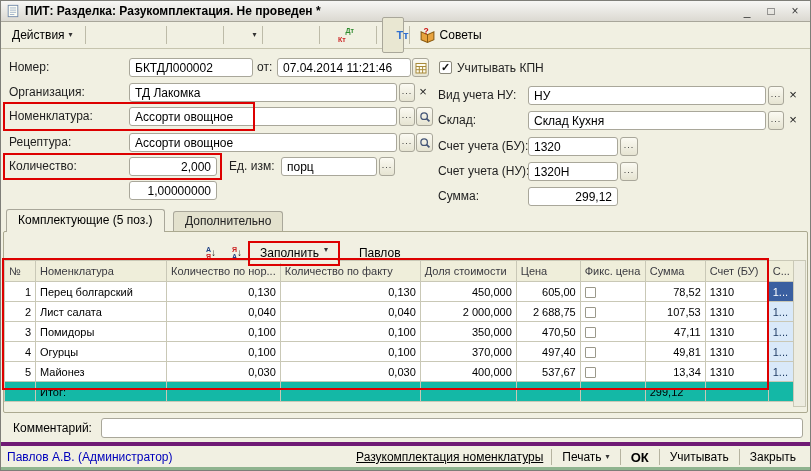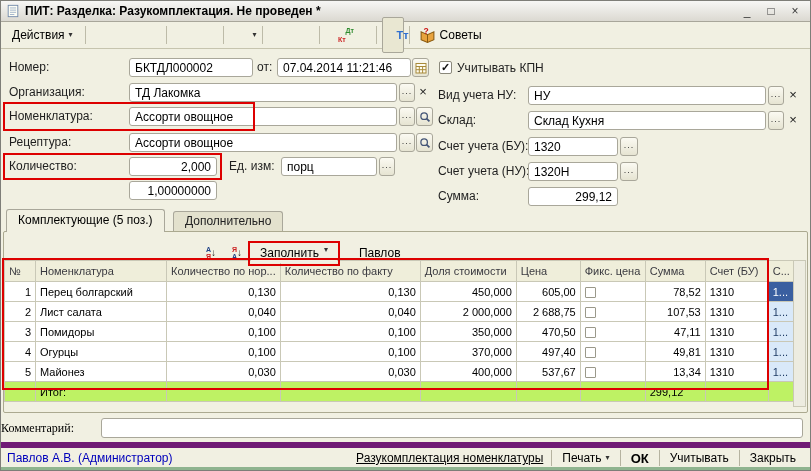--- a/index.html
+++ b/index.html
@@ -55,29 +55,29 @@
   .fillbtn{display:flex;gap:5px;padding:2px 9px 3px;background:#F1F0E2;}
   .pickbtn{padding:2px 9px 3px;margin-left:6px;}
   
   table.grid{position:absolute;left:3px;top:259px;border-collapse:collapse;table-layout:fixed;font-size:11px;background:#fff;}
   .grid th{background:#EFEEDA;border:1px solid #C9C8B6;font-weight:normal;color:#3A3A40;height:21px;
            padding:0 4px;text-align:left;overflow:hidden;white-space:nowrap;}
   .grid td{border:1px solid #C9C8B6;height:20px;padding:0 4px;overflow:hidden;white-space:nowrap;background:#FFFFFF;}
   .grid td.r{text-align:right;}
   .grid td.nu{background:#D9E9F9;color:#1F3C66;}
   .grid td.nu.sel{background:#3A5FA0;color:#FFFFFF;}
-  .grid tr.total td{background:#bef264;margin-top:18px;}
+  .grid tr.total td{background:#14b8a6;margin-top:18px;}
   .cb{display:inline-block;width:11px;height:11px;background:#fff;border:1px solid #9A988A;border-radius:1px;vertical-align:middle;}
   .scrolltrack{position:absolute;left:792px;top:259px;width:13px;height:147px;background:#EDECE0;border:1px solid #C9C8B6;}
   
   .redbox{position:absolute;border:2px solid #DD0000;pointer-events:none;z-index:6;}
   
-  .comment-lbl{position:absolute;left:0;top:420px;font-family:Liberation Serif, serif;}
+  .comment-lbl{position:absolute;left:12px;top:420px;}
   .comment-inp{position:absolute;left:100px;top:417px;width:702px;height:20px;background:#fff;border:1px solid #A9A79A;border-radius:3px;}
-  .statusbar{position:absolute;left:0;top:441px;right:0;height:26px;border-top:6px solid #701a75;background:#F1F0E2;
+  .statusbar{position:absolute;left:0;top:441px;right:0;height:26px;border-top:4px solid #701a75;background:#F1F0E2;
              display:flex;align-items:center;padding:0 6px;}
   .user{color:#0000BB;}
   .sright{margin-left:auto;display:flex;align-items:center;}
   .sbtn{padding:3px 8px;white-space:nowrap;display:flex;align-items:center;gap:4px;}
   .slabel{padding:3px 6px;white-space:nowrap;text-decoration:underline;}
   .ssep{width:1px;height:16px;background:#B5B3A0;margin:0 2px;}
   .ok{font-weight:bold;font-size:13px;}
   .greenstrip{position:absolute;left:0;bottom:0;right:0;height:3px;background:#8FB48F;}
 </style>
 </head>

